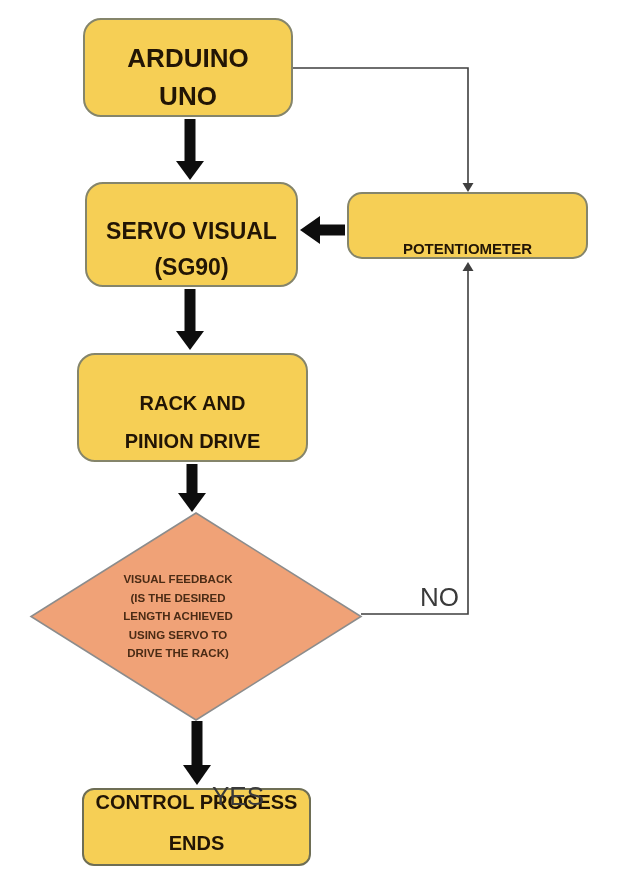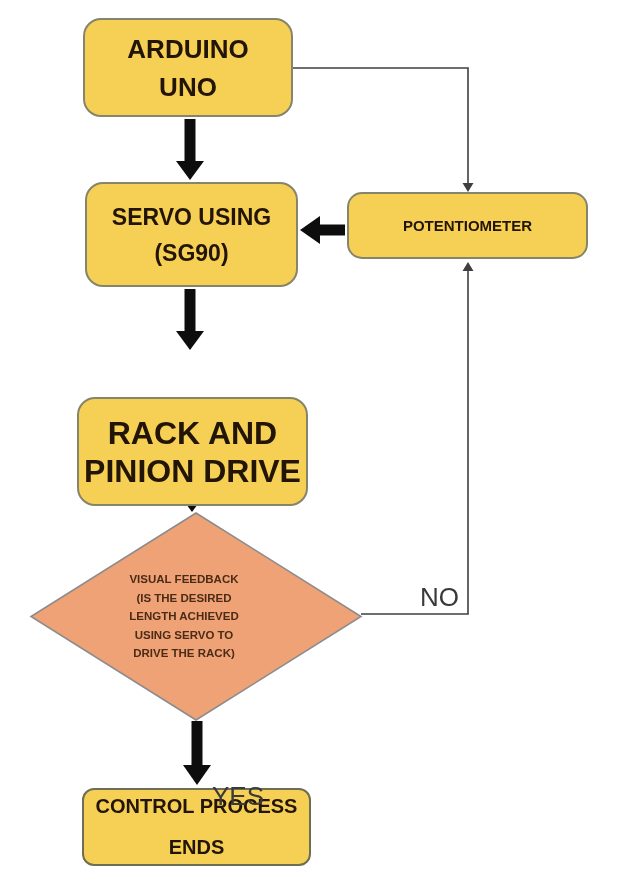--- a/index.html
+++ b/index.html
@@ -13,37 +13,37 @@
   }
   .layer {
     position: absolute;
     left: 0; top: 0;
     width: 622px; height: 879px;
   }
   .node {
     position: absolute;
     box-sizing: border-box;
     display: flex;
-    align-items: center;
+    align-items: flex-end;
     justify-content: center;
     text-align: center;
     background: #F6CF55;
     border: 2px solid #85856B;
     color: #221505;
     font-weight: 700;
   }
   .node span { white-space: pre-line; }
   #node-arduino { left: 83px;  top: 18px;  width: 210px; height: 99px;  border-radius: 18px; font-size: 26px; line-height: 38px; }
   #node-servo   { left: 85px;  top: 182px; width: 213px; height: 105px; border-radius: 18px; font-size: 23px; line-height: 36px; }
   #node-pot     { left: 347px; top: 192px; width: 241px; height: 67px;  border-radius: 15px; font-size: 15px; }
-  #node-rack    { left: 77px;  top: 353px; width: 231px; height: 109px; border-radius: 18px; font-size: 32px; line-height: 38px; margin-top: 44px; }
+  #node-rack    { left: 77px;  top: 353px; width: 231px; height: 109px; border-radius: 18px; font-size: 20px; line-height: 38px; }
   #node-end     { left: 82px;  top: 788px; width: 229px; height: 78px;  border-radius: 12px; font-size: 20px; line-height: 41px; border-color: #6E6E55; }
   .decision-label {
     position: absolute;
-    left: 94px; top: 557px;
+    left: 88px; top: 557px;
     width: 180px; height: 119px;
     display: flex;
     align-items: center;
     justify-content: center;
     text-align: center;
     color: #4A2B15;
     font-weight: 700;
     font-size: 11.5px;
     line-height: 18.5px;
   }
@@ -87,21 +87,21 @@
 
     <polygon points="196,513 361,616.5 196,720 31,616.5" fill="#F0A277" stroke="#8C8C8C" stroke-width="1.6"></polygon>
   </svg>
 
   <div class="node" id="node-arduino">
     <span>ARDUINO
 UNO</span>
   </div>
 
   <div class="node" id="node-servo">
-    <span>SERVO USING
+    <span>SERVO VISUAL
 (SG90)</span>
   </div>
 
   <div class="node" id="node-pot">
     <span>POTENTIOMETER</span>
   </div>
 
   <div class="node" id="node-rack">
     <span>RACK AND
 PINION DRIVE</span>

